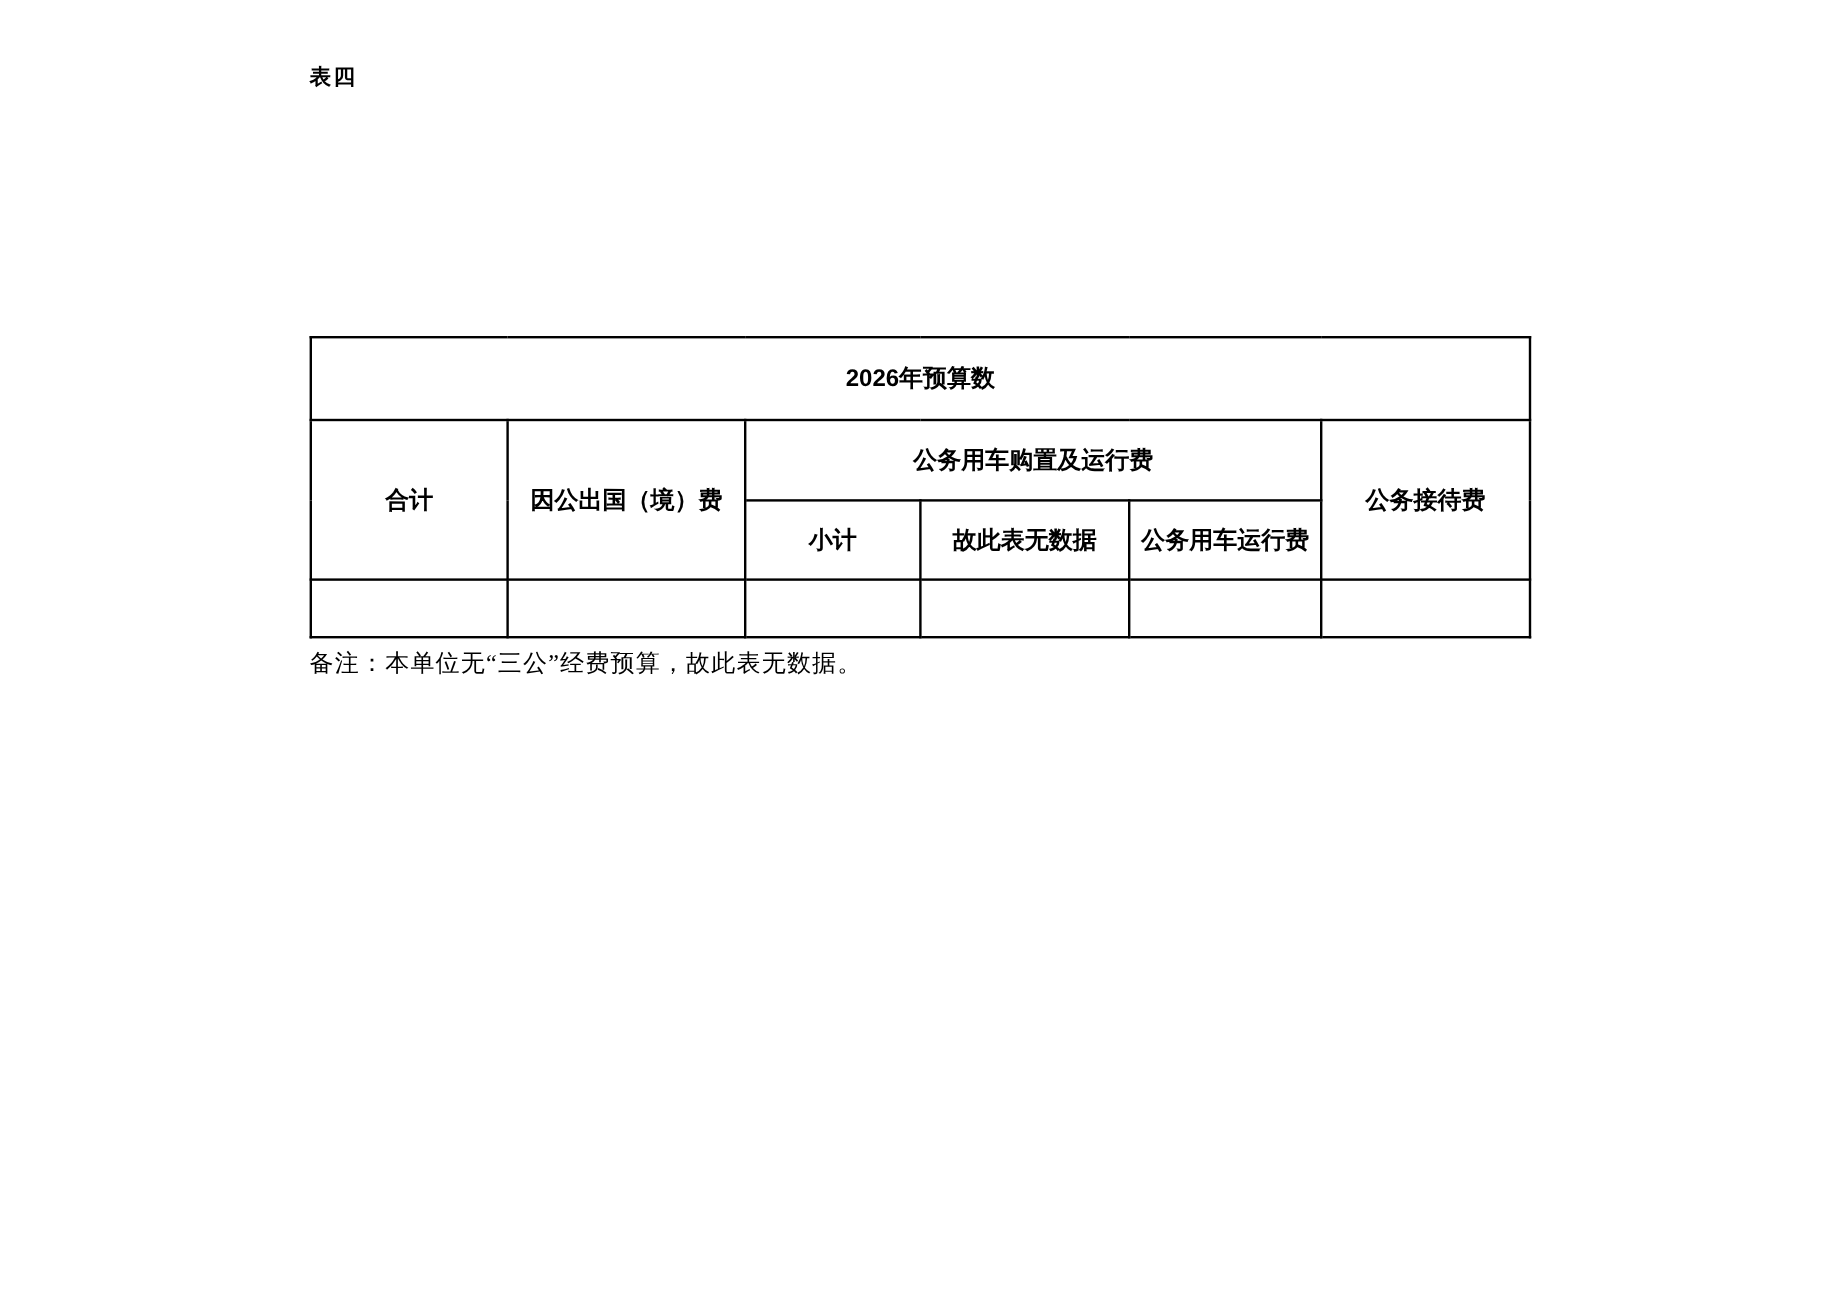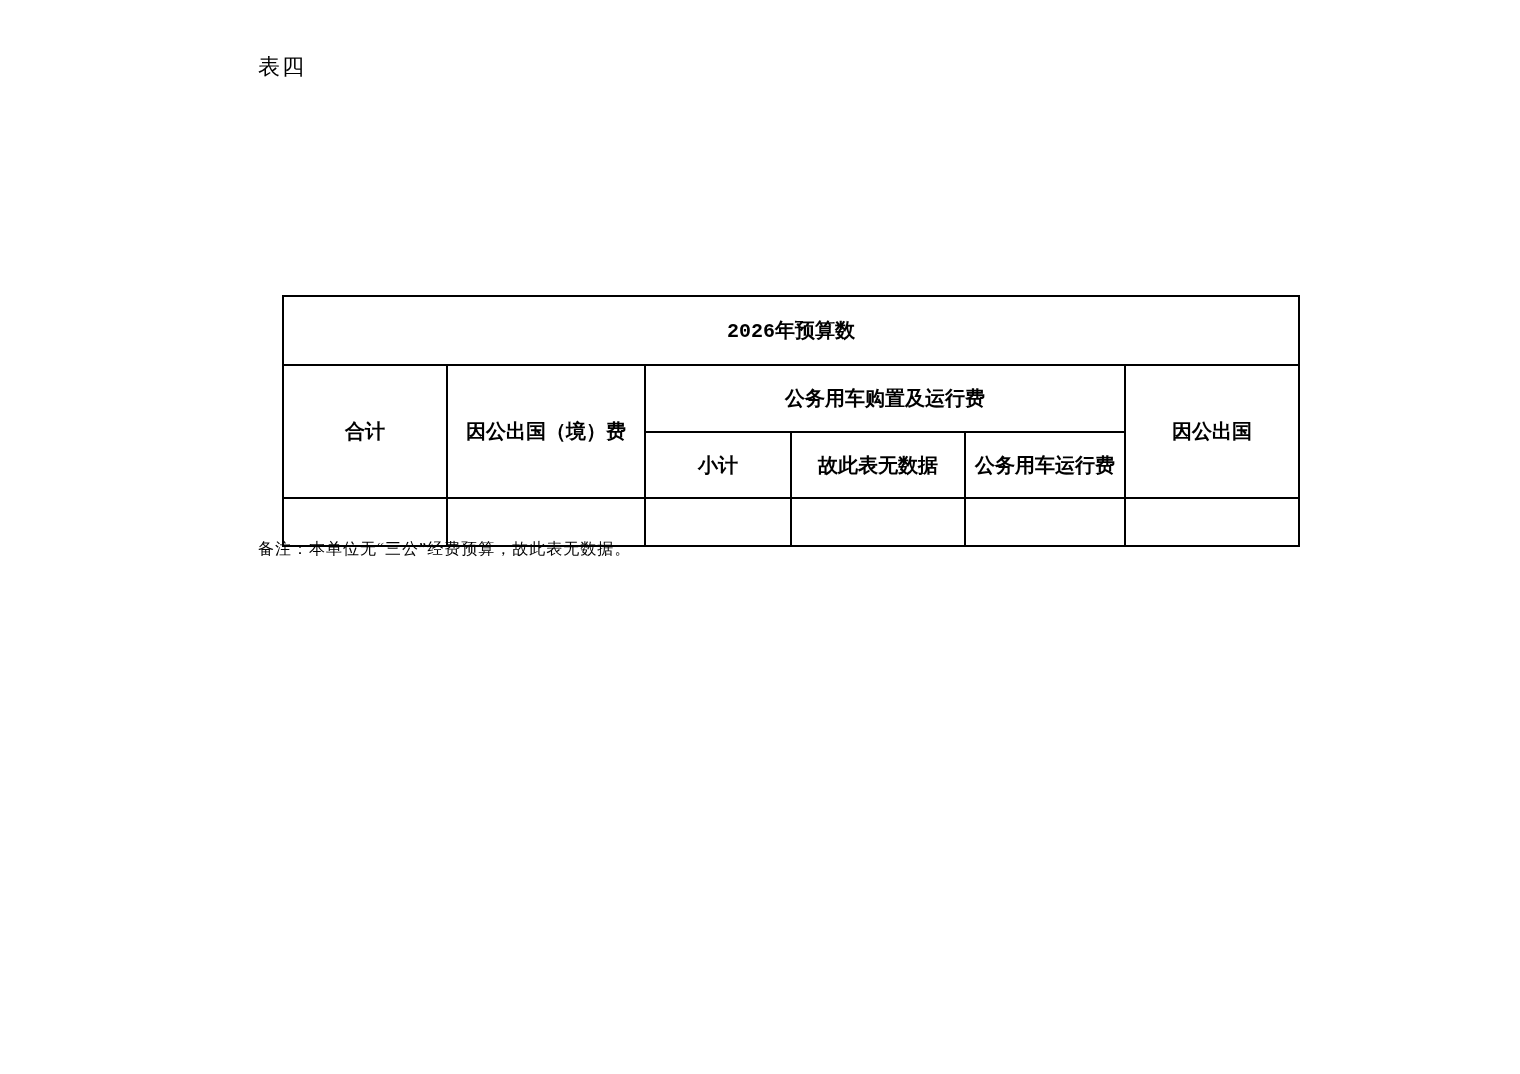--- a/index.html
+++ b/index.html
@@ -14,23 +14,24 @@
   .page {
     position: relative;
     width: 1520px;
     height: 1074px;
     background: #ffffff;
   }
   .table-label {
     position: absolute;
     left: 258px;
     top: 52px;
-    font-size: 22px;
+    font-size: 18px;
     letter-spacing: 2px;
     font-family: "Liberation Serif", serif;
+    font-weight: bold;
   }
   .doc-title {
     position: absolute;
     left: 258px;
     top: 141px;
     width: 1016px;
     text-align: center;
     font-size: 28px;
     font-weight: bold;
     font-family: "Liberation Serif", serif;
@@ -42,46 +43,45 @@
     left: 258px;
     top: 246px;
     width: 1004px;
     text-align: right;
     font-size: 17px;
     font-family: "Liberation Serif", serif;
   }
   table.budget-table {
     position: absolute;
     left: 258px;
-    top: 295px;
+    top: 280px;
     width: 1016px;
     border-collapse: collapse;
     table-layout: fixed;
-    font-family: Liberation Mono, monospace;
-    margin-left: 24px;
+    font-family: Liberation Sans, sans-serif;
   }
   table.budget-table td {
     border: 2px solid #000000;
     text-align: center;
     vertical-align: middle;
     font-size: 20px;
     font-weight: bold;
     padding: 2px;
     overflow: hidden;
     white-space: nowrap;
   }
   tr.year-row    { height: 69px; }
   tr.group-row   { height: 67px; }
   tr.sub-row     { height: 66px; }
   tr.data-row    { height: 48px; }
   .footnote {
     position: absolute;
     left: 258px;
     top: 539px;
-    font-size: 16px;
+    font-size: 20px;
     font-family: "Liberation Serif", serif;
     letter-spacing: 1px;
   }
 </style>
 </head>
 <body>
 
 <div class="page">
 
   <div class="table-label">表四</div>
@@ -98,21 +98,21 @@
       <col style="width:174px">
     </colgroup>
     <tbody>
       <tr class="year-row">
         <td colspan="6">2026年预算数</td>
       </tr>
       <tr class="group-row">
         <td rowspan="2">合计</td>
         <td rowspan="2">因公出国（境）费</td>
         <td colspan="3">公务用车购置及运行费</td>
-        <td rowspan="2">因公出国</td>
+        <td rowspan="2">公务接待费</td>
       </tr>
       <tr class="sub-row">
         <td>小计</td>
         <td>故此表无数据</td>
         <td>公务用车运行费</td>
       </tr>
       <tr class="data-row">
         <td></td>
         <td></td>
         <td></td>

